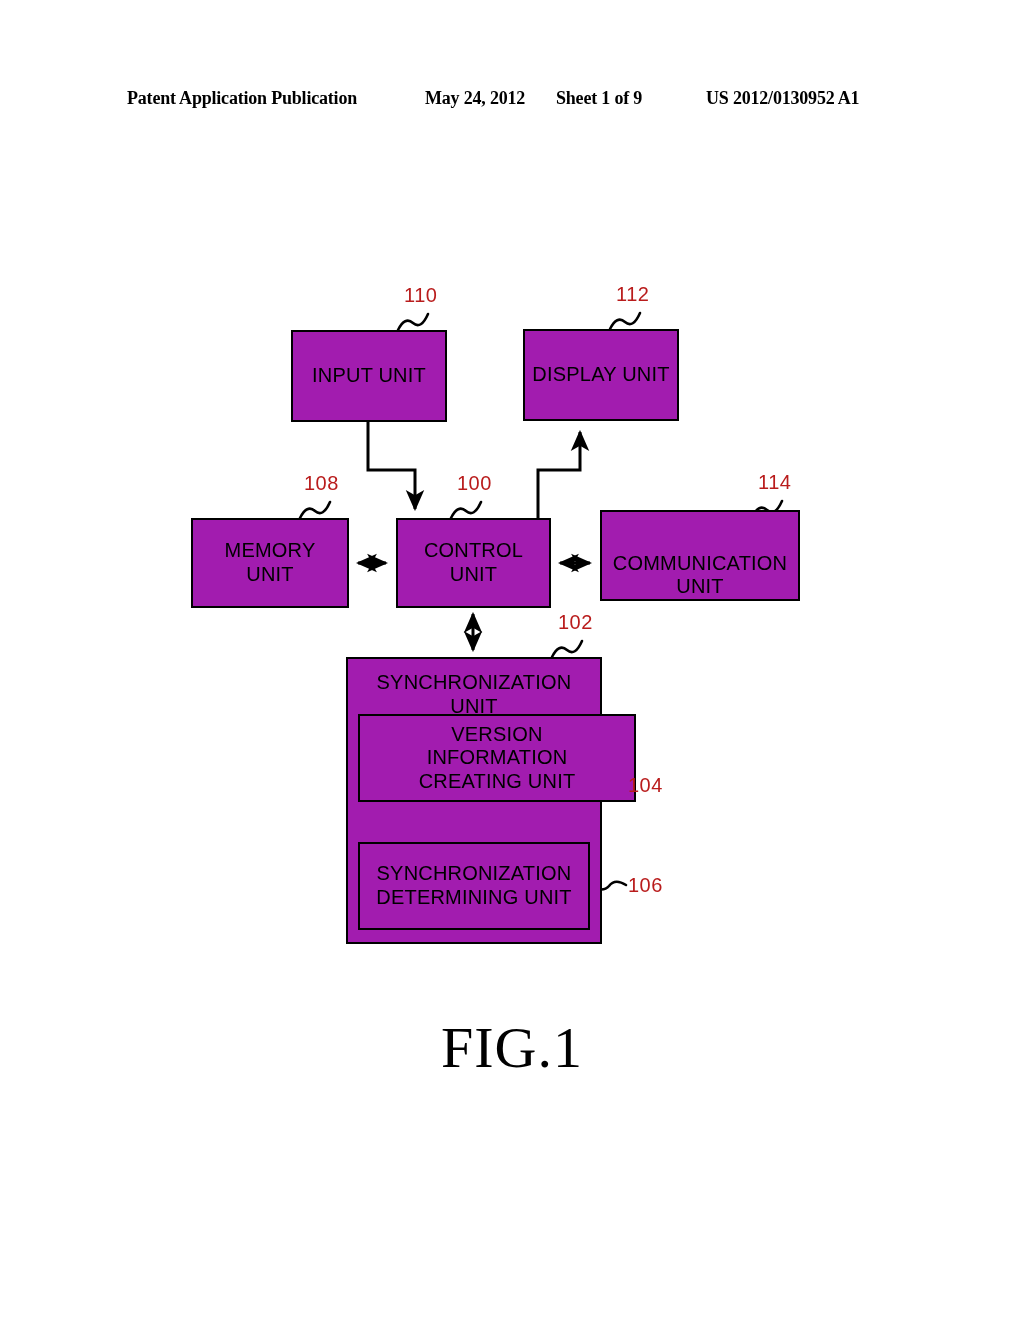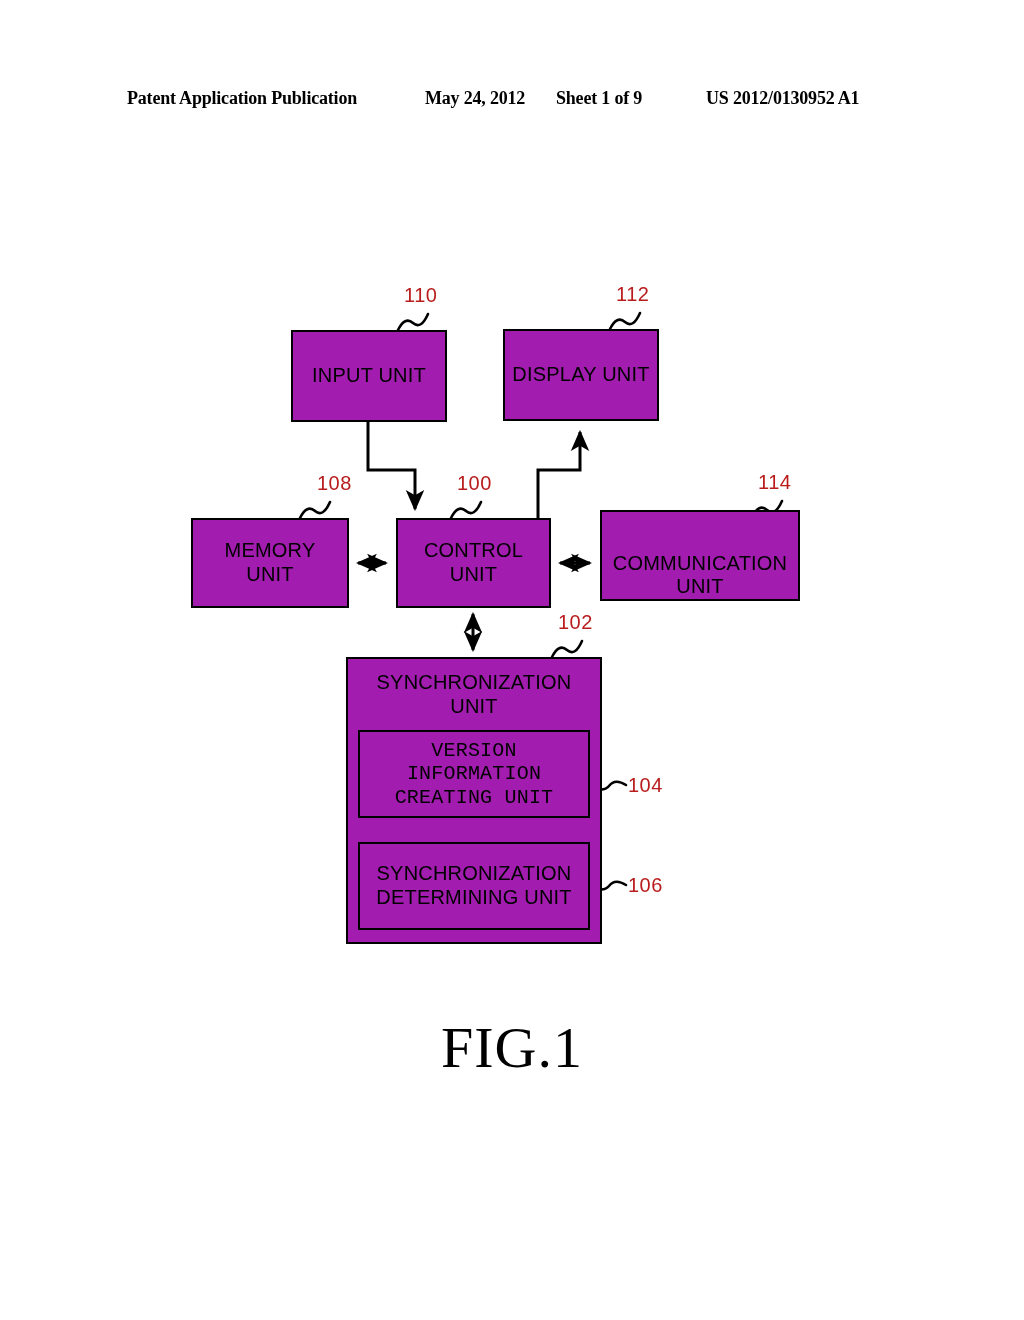--- a/index.html
+++ b/index.html
@@ -155,50 +155,50 @@
       <path d="M 590 786 q 13 7 19 0 q 6 -8 17 -1"></path>
       <path d="M 590 886 q 13 7 19 0 q 6 -8 17 -1"></path>
     </g>
   </svg>
 
   <div class="dbox" style="left:291px; top:330px; width:156px; height:92px;">
     <span class="box-label">INPUT UNIT</span>
   </div>
   <div class="refnum" style="left:404px; top:284px;">110</div>
 
-  <div class="dbox" style="left:503px; top:329px; width:156px; height:92px;">
+  <div class="dbox" style="left:523px; top:329px; width:156px; height:92px;">
     <span class="box-label">DISPLAY UNIT</span>
   </div>
   <div class="refnum" style="left:616px; top:283px;">112</div>
 
   <div class="dbox" style="left:191px; top:518px; width:158px; height:90px;">
     <span class="box-label">MEMORY
 UNIT</span>
   </div>
-  <div class="refnum" style="left:317px; top:472px;">108</div>
+  <div class="refnum" style="left:304px; top:472px;">108</div>
 
   <div class="dbox" style="left:396px; top:518px; width:155px; height:90px;">
     <span class="box-label">CONTROL
 UNIT</span>
   </div>
   <div class="refnum" style="left:457px; top:472px;">100</div>
 
   <div class="dbox" style="left:600px; top:510px; width:200px; height:91px;align-items:flex-end;">
     <span class="box-label">COMMUNICATION
 UNIT</span>
   </div>
   <div class="refnum" style="left:758px; top:471px;">114</div>
 
   <div class="dbox sync-outer" style="left:346px; top:657px; width:256px; height:287px;">
     <span class="box-label">SYNCHRONIZATION
 UNIT</span>
   </div>
   <div class="refnum" style="left:558px; top:611px;">102</div>
 
-  <div class="dbox inner" style="left:358px; top:730px; width:232px; height:88px;font-family:Liberation Mono, monospace;">
+  <div class="dbox inner" style="left:358px; top:714px; width:278px; height:88px;">
     <span class="box-label">VERSION
 INFORMATION
 CREATING UNIT</span>
   </div>
   <div class="refnum" style="left:628px; top:774px;">104</div>
 
   <div class="dbox inner" style="left:358px; top:842px; width:232px; height:88px;">
     <span class="box-label">SYNCHRONIZATION
 DETERMINING UNIT</span>
   </div>

